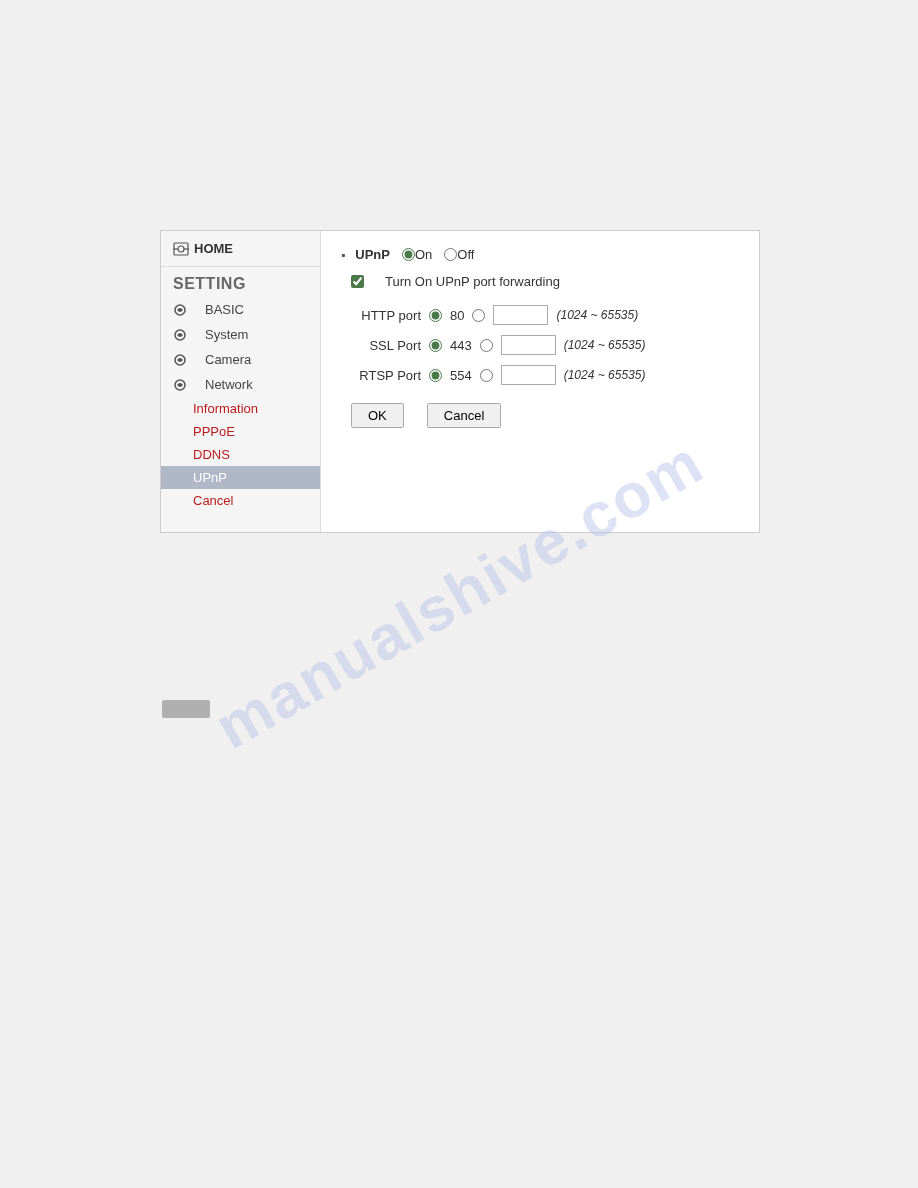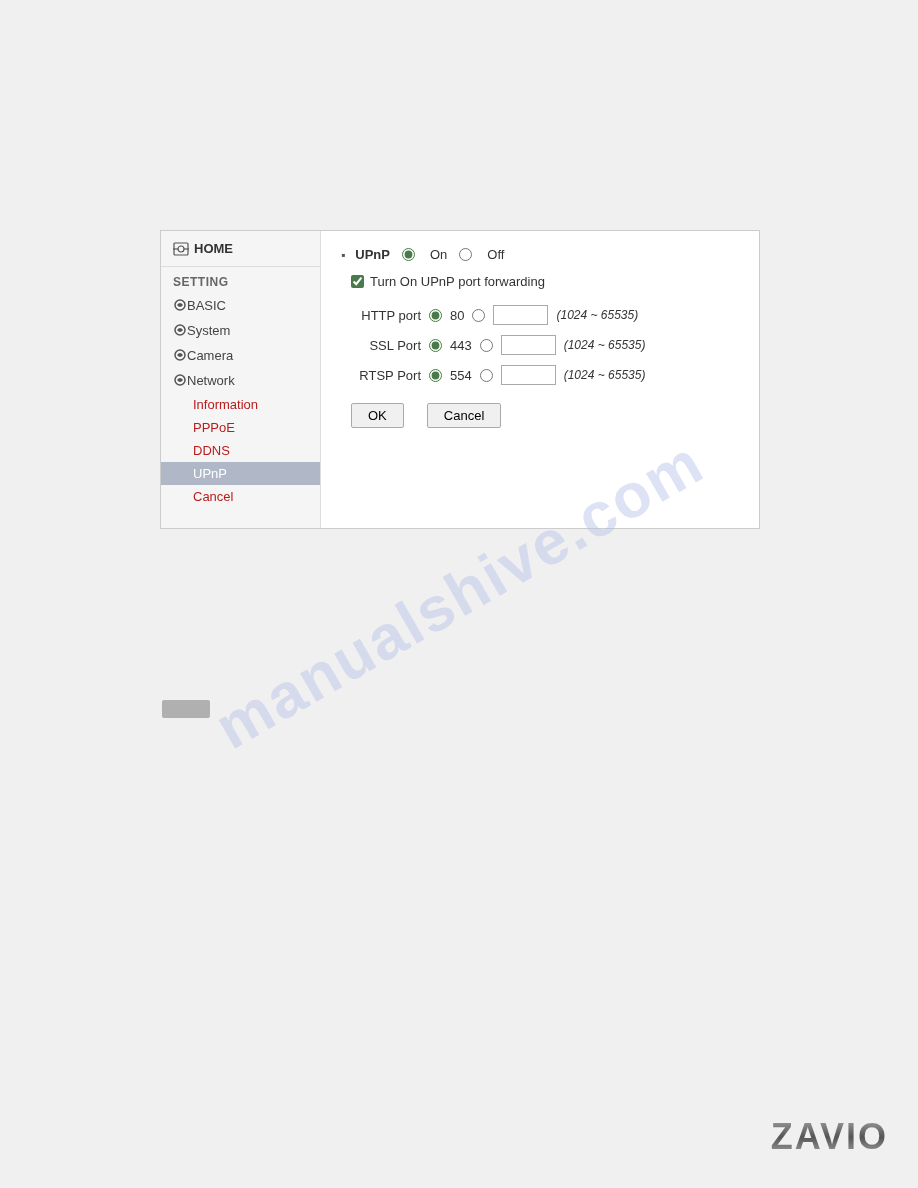--- a/index.html
+++ b/index.html
@@ -51,31 +51,31 @@
     }
 
     .home-icon {
       width: 16px;
       height: 14px;
       display: inline-block;
     }
 
     .sidebar-setting-label {
       padding: 8px 12px 4px 12px;
-      font-size: 12px;
+      font-size: 16px;
       color: #666;
       font-weight: bold;
       text-transform: uppercase;
       letter-spacing: 0.5px;
     }
 
     .sidebar-section-item {
       display: flex;
-      align-items: flex-start;
-      gap: 0;
+      align-items: flex-end;
+      gap: 18px;
       padding: 5px 12px;
       color: #444;
       font-size: 13px;
       cursor: pointer;
     }
 
     .sidebar-section-icon {
       width: 14px;
       height: 14px;
       display: inline-block;
@@ -114,27 +114,27 @@
 
     .radio-group {
       display: flex;
       align-items: center;
       gap: 12px;
     }
 
     .radio-option {
       display: flex;
       align-items: center;
-      gap: 15px;
+      gap: 0;
     }
 
     .checkbox-row {
       display: flex;
       align-items: center;
-      gap: 6px;
+      gap: 21px;
       margin-bottom: 16px;
       padding-left: 10px;
       font-size: 13px;
     }
 
     .port-row {
       display: flex;
       align-items: center;
       gap: 8px;
       margin-bottom: 10px;
@@ -393,17 +393,14 @@
 
     </div>
   </div>
 
   <div class="gray-rect"></div>
 
   <div class="watermark">
     <span class="watermark-text">manualshive.com</span>
   </div>
 
-  <div class="zavio-logo">
-    <span>ZAVIO</span>
-  </div>
 
 </div>
 
 </body></html>

